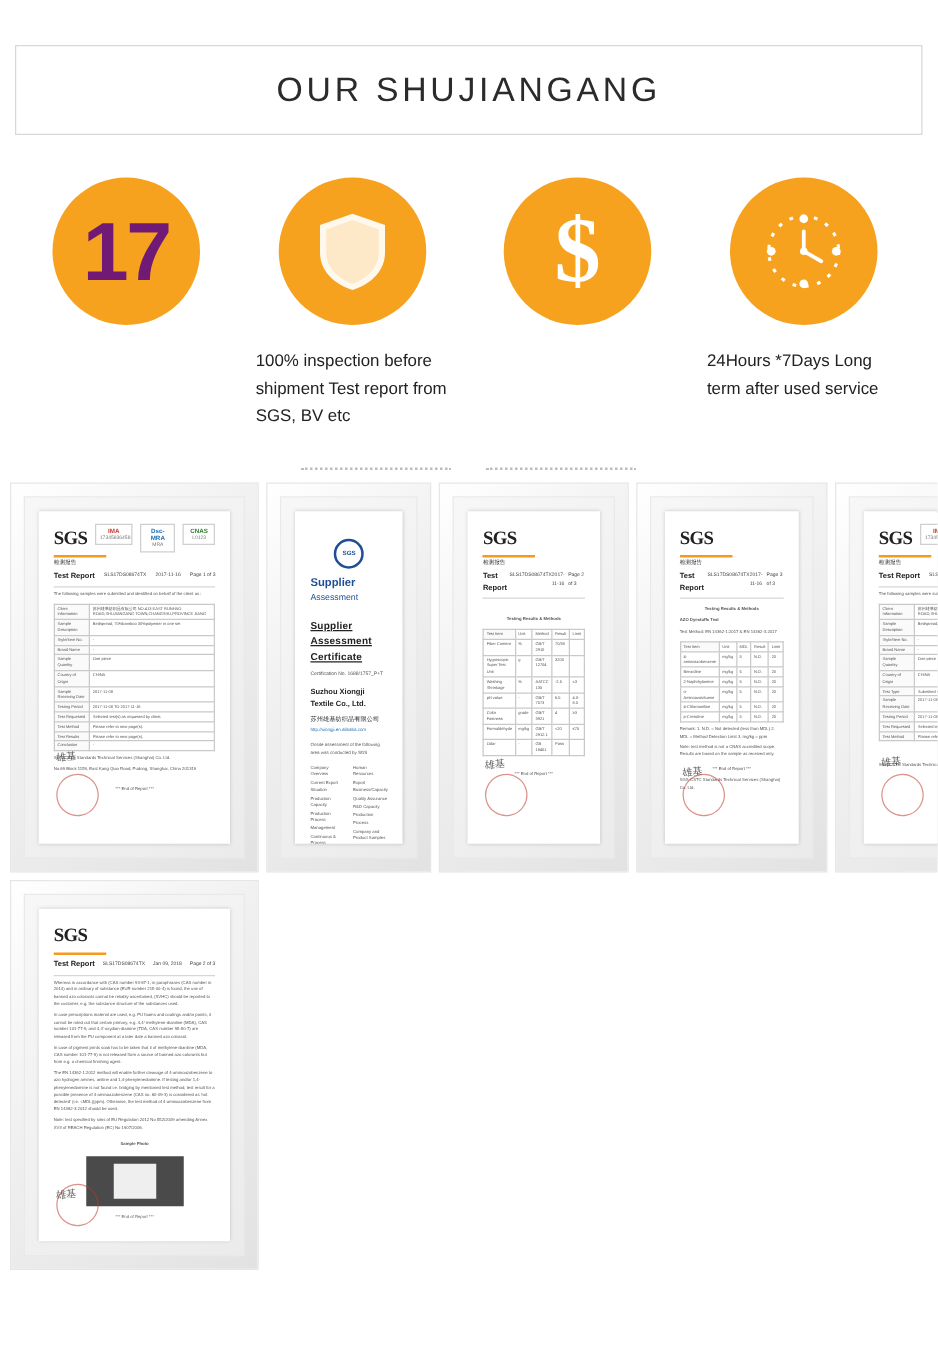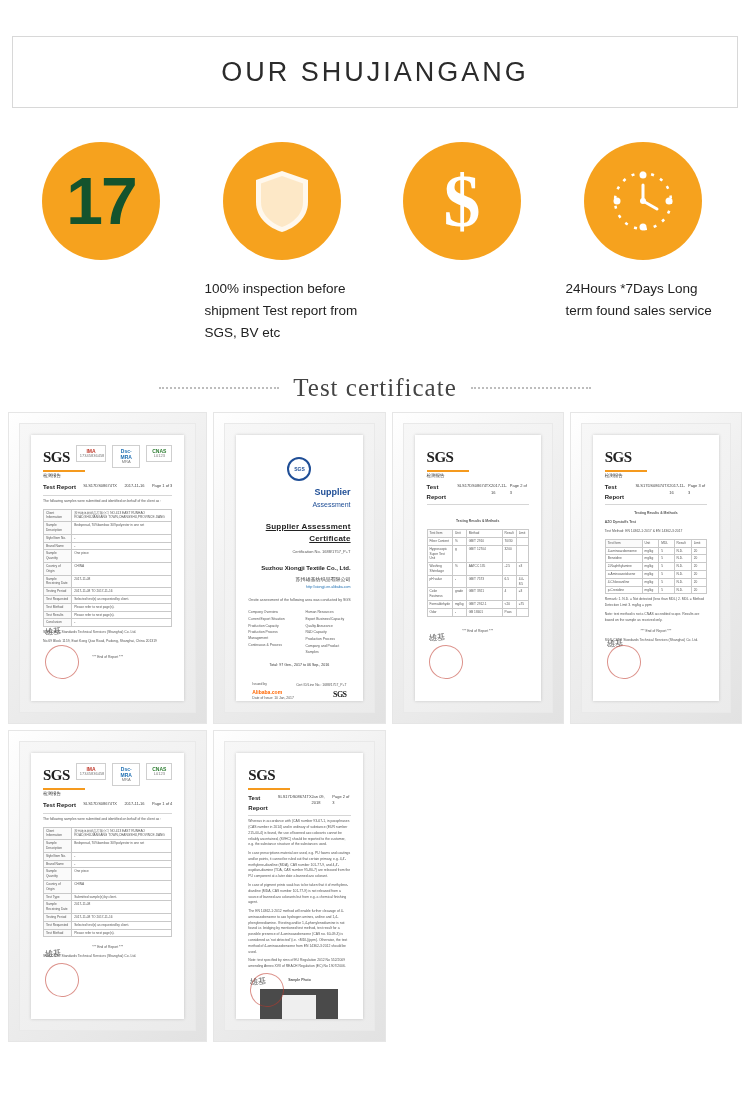--- a/index.html
+++ b/index.html
@@ -49,21 +49,21 @@
     border-radius: 50%;
     background: #f6a21e;
     display: flex;
     align-items: center;
     justify-content: center;
     margin-left: 20px;
     margin-bottom: 18px;
     overflow: hidden;
   }
   .badge-number {
-    color: #14532d;
+    color: #701a75;
     font-size: 66px;
     font-weight: 700;
     letter-spacing: -2px;
     line-height: 1;
   }
   .badge-dollar {
     color: #ffffff;
     font-size: 74px;
     font-weight: 700;
     line-height: 1;
@@ -94,21 +94,21 @@
     font-size: 25px;
     font-weight: 400;
     color: #444;
     letter-spacing: 1px;
     font-family: "Liberation Serif", serif;
   }
 
   
   .cert-grid {
     display: grid;
-    grid-template-columns: repeat(4, 1fr);
+    grid-template-columns: repeat(5, 1fr);
     gap: 6px;
     padding: 0 8px;
   }
   .cert-frame {
     position: relative;
     background:
       linear-gradient(135deg,#ffffff 0%,#efefef 45%,#e2e2e2 100%);
     padding: 22px;
     border: 1px solid #e6e6e6;
     height: 312px;
@@ -201,21 +201,21 @@
   .sig {
     position: absolute;
     font-family: "Liberation Serif", serif;
     font-size: 8px;
     color: #2a2a2a;
     opacity: .8;
     transform: rotate(-6deg);
   }
 
   
-  .sa-wrap { text-align:right; padding-top: 12px; }
+  .sa-wrap { text-align:left; padding-top: 12px; }
   .sa-seal {
     width: 24px; height: 24px; border-radius: 50%;
     border: 2px solid #1f4e96; margin: 0 auto 4px auto;
     display:flex;align-items:center;justify-content:center;
     font-size:5px;color:#1f4e96;font-weight:700;
   }
   .sa-brand { font-size: 9px; font-weight:700; color:#1f4e96; }
   .sa-brand small { display:block; font-size:7px; font-weight:400; color:#1f4e96;}
   .sa-title { font-size: 8px; font-weight:700; color:#222; margin-top:10px; letter-spacing:.2px;text-decoration:underline;}
   .sa-sub { font-size: 4px; color:#555; margin-top:3px; }
@@ -283,28 +283,27 @@
         <circle cx="36" cy="36" r="28" fill="none" stroke="#ffffff" stroke-width="2.5" stroke-dasharray="3 7"></circle>
         <circle cx="36" cy="10" r="3.5" fill="#ffffff"></circle>
         <circle cx="62" cy="36" r="3.5" fill="#ffffff"></circle>
         <circle cx="36" cy="62" r="3.5" fill="#ffffff"></circle>
         <circle cx="10" cy="36" r="3.5" fill="#ffffff"></circle>
         <circle cx="36" cy="36" r="3" fill="#ffffff"></circle>
         <line x1="36" y1="36" x2="36" y2="20" stroke="#ffffff" stroke-width="3" stroke-linecap="round"></line>
         <line x1="36" y1="36" x2="50" y2="44" stroke="#ffffff" stroke-width="3" stroke-linecap="round"></line>
       </svg>
     </div>
-    <div class="adv-text">24Hours *7Days Long term found sales service</div>
+    <div class="adv-text">24Hours *7Days Long term after used service</div>
   </div>
 
 </div>
 
 <div class="cert-head">
   <span class="dots"></span>
-  <h2>Test certificate</h2>
   <span class="dots"></span>
 </div>
 
 <div class="cert-grid">
 
   <div class="cert-frame">
     <div class="cert-paper">
       <div class="logo-row">
         <span class="sgs">SGS</span>
         <span class="logo-badge"><b>IMA</b>17345836458</span>

